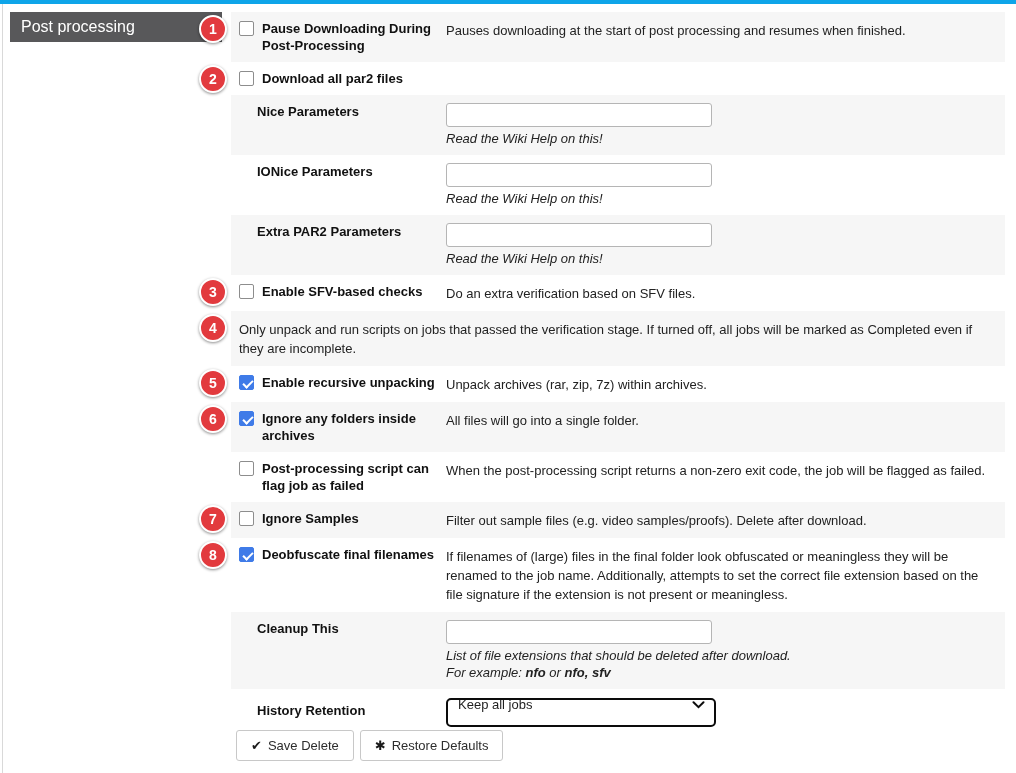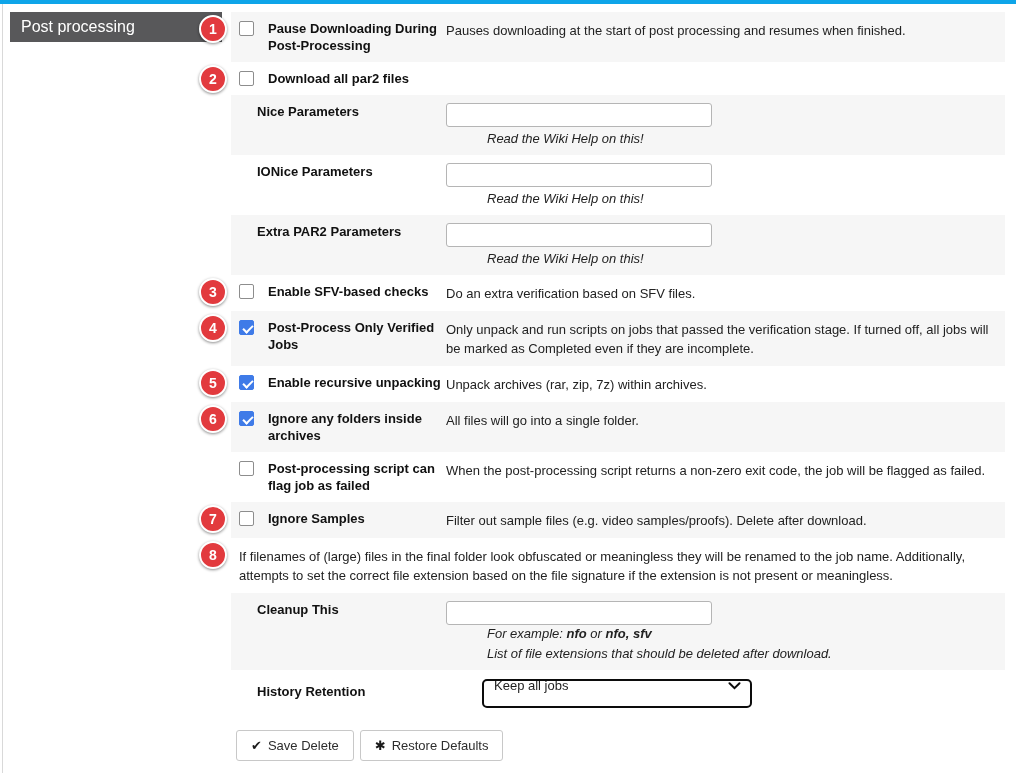--- a/index.html
+++ b/index.html
@@ -40,33 +40,33 @@
     border:1px solid #8d8d8d; border-radius:2px; background:#fff;
     margin:1px 0 0 0; cursor:pointer;
   }
   .checkbox.checked { background:#3f7be8; border-color:#3f7be8; }
   .checkbox.checked::after {
     content:""; position:absolute; left:4.5px; top:1.5px;
     width:4px; height:8px;
     border:solid #fff; border-width:0 2px 2px 0;
     transform:rotate(45deg);
   }
-  .setting-label { font-weight:bold; font-size:13px; line-height:17px; color:#111; margin-left:14px; }
+  .setting-label { font-weight:bold; font-size:13px; line-height:17px; color:#111; margin-left:8px; }
   .label-area.indent .setting-label { margin-left:0;text-align:center; }
   .desc {
     flex:1; font-size:13px; line-height:19px; color:#222;
     padding-top:1px;
   }
   .field-col { flex:1; }
   .text-input {
     width:266px; height:24px; border:1px solid #b5b5b5; border-radius:3px;
     background:#fff; padding:2px 6px; font-family:"Liberation Sans", sans-serif;
     font-size:13px; display:block;
   }
-  .help { font-style:italic; font-size:13px; line-height:17px; color:#222; margin-top:3px;margin-left:41px; }
+  .help { font-style:italic; font-size:13px; line-height:17px; color:#222; margin-top:3px; }
   .select {
     width:270px; height:29px; border:2px solid #0c0c0c; border-radius:5px;
     background:#fff; display:flex; align-items:center; justify-content:space-between;
     padding:0 9px 16px 10px; font-size:13px; cursor:pointer;
   }
   .buttons-row { position:absolute; left:236px; top:726px; display:flex; gap:6px; z-index:2; }
   .btn {
     display:inline-flex; align-items:center; gap:6px;
     background:#fff; border:1px solid #c8c8c8; border-radius:3px;
     padding:6px 14px; font-size:13px; color:#2d2d2d; cursor:pointer;
@@ -134,24 +134,20 @@
       <span class="badge">3</span>
       <div class="label-area">
         <span class="checkbox"></span>
         <span class="setting-label">Enable SFV-based checks</span>
       </div>
       <div class="desc">Do an extra verification based on SFV files.</div>
     </div>
 
     <div class="row alt">
       <span class="badge">4</span>
-      <div class="label-area">
-        <span class="checkbox checked"></span>
-        <span class="setting-label">Post-Process Only Verified Jobs</span>
-      </div>
       <div class="desc">Only unpack and run scripts on jobs that passed the verification stage. If turned off, all jobs will be marked as Completed even if they are incomplete.</div>
     </div>
 
     <div class="row">
       <span class="badge">5</span>
       <div class="label-area">
         <span class="checkbox checked"></span>
         <span class="setting-label">Enable recursive unpacking</span>
       </div>
       <div class="desc">Unpack archives (rar, zip, 7z) within archives.</div>
@@ -178,37 +174,41 @@
       <span class="badge">7</span>
       <div class="label-area">
         <span class="checkbox"></span>
         <span class="setting-label">Ignore Samples</span>
       </div>
       <div class="desc">Filter out sample files (e.g. video samples/proofs). Delete after download.</div>
     </div>
 
     <div class="row">
       <span class="badge">8</span>
+      <div class="label-area">
+        <span class="checkbox checked"></span>
+        <span class="setting-label">Deobfuscate final filenames</span>
+      </div>
       <div class="desc">If filenames of (large) files in the final folder look obfuscated or meaningless they will be renamed to the job name. Additionally, attempts to set the correct file extension based on the file signature if the extension is not present or meaningless.</div>
     </div>
 
     <div class="row alt">
       <div class="label-area indent">
         <span class="setting-label">Cleanup This</span>
       </div>
       <div class="field-col">
         <input type="text" class="text-input" value="" style="">
+        <div class="help">List of file extensions that should be deleted after download.</div>
         <div class="help" style="margin-top:0;">
           <span>For example: </span><b>nfo</b><span> or </span><b>nfo, sfv</b>
         </div>
-        <div class="help">List of file extensions that should be deleted after download.</div>
-      </div>
-    </div>
-
-    <div class="row" style="padding-top:9px;padding-bottom:7px;gap:36px;">
+      </div>
+    </div>
+
+    <div class="row" style="padding-top:9px;padding-bottom:7px;">
       <div class="label-area indent" style="padding-top:4px;">
         <span class="setting-label">History Retention</span>
       </div>
       <div class="field-col">
         <div class="select">
           <span>Keep all jobs</span>
           <span style="display:flex;align-items:center;">
             <svg width="13" height="8" viewBox="0 0 13 8">
                 <path d="M1.5 1.2 L6.5 6.2 L11.5 1.2" stroke="#0c0c0c" stroke-width="2" fill="none" stroke-linecap="round"></path>
               </svg>

